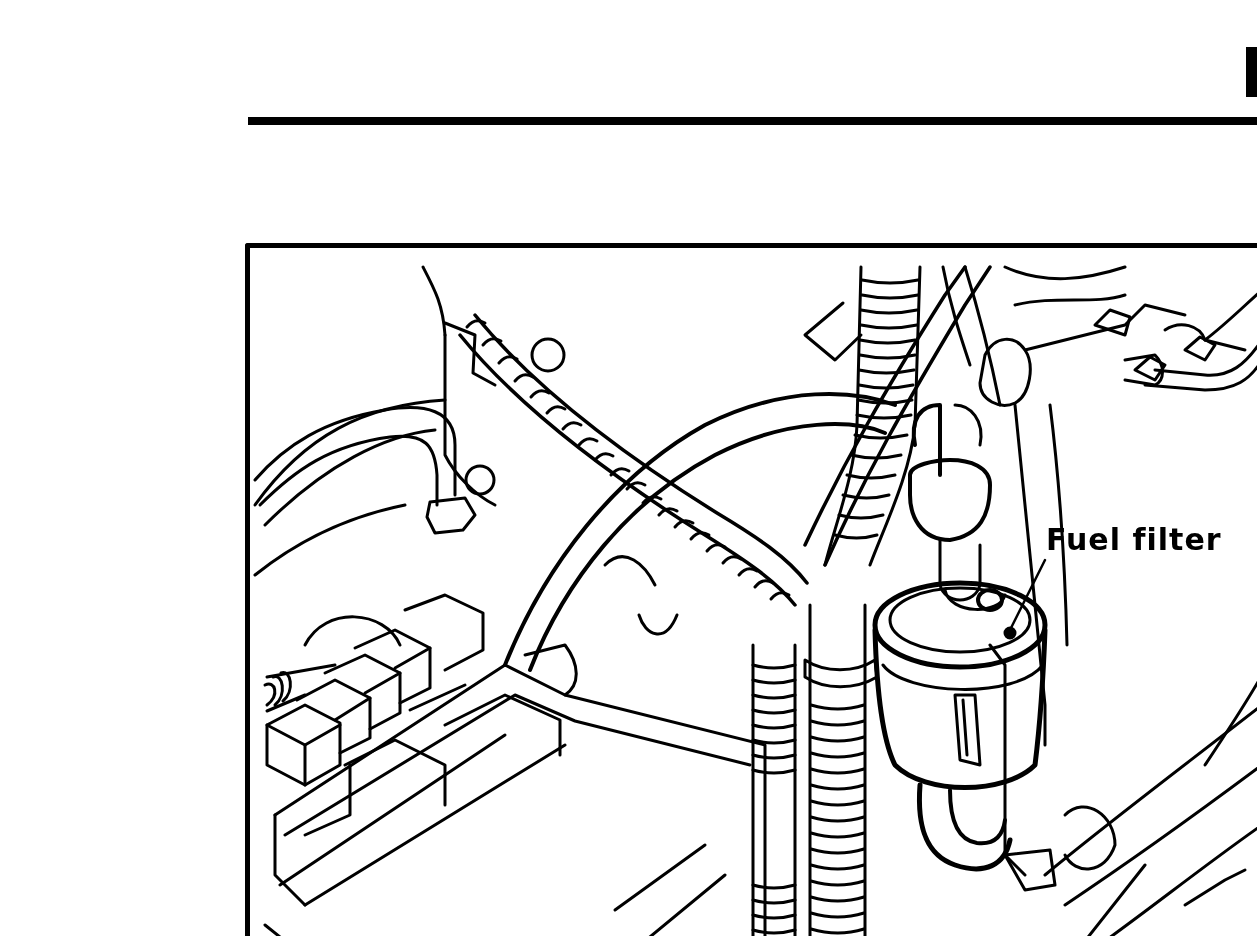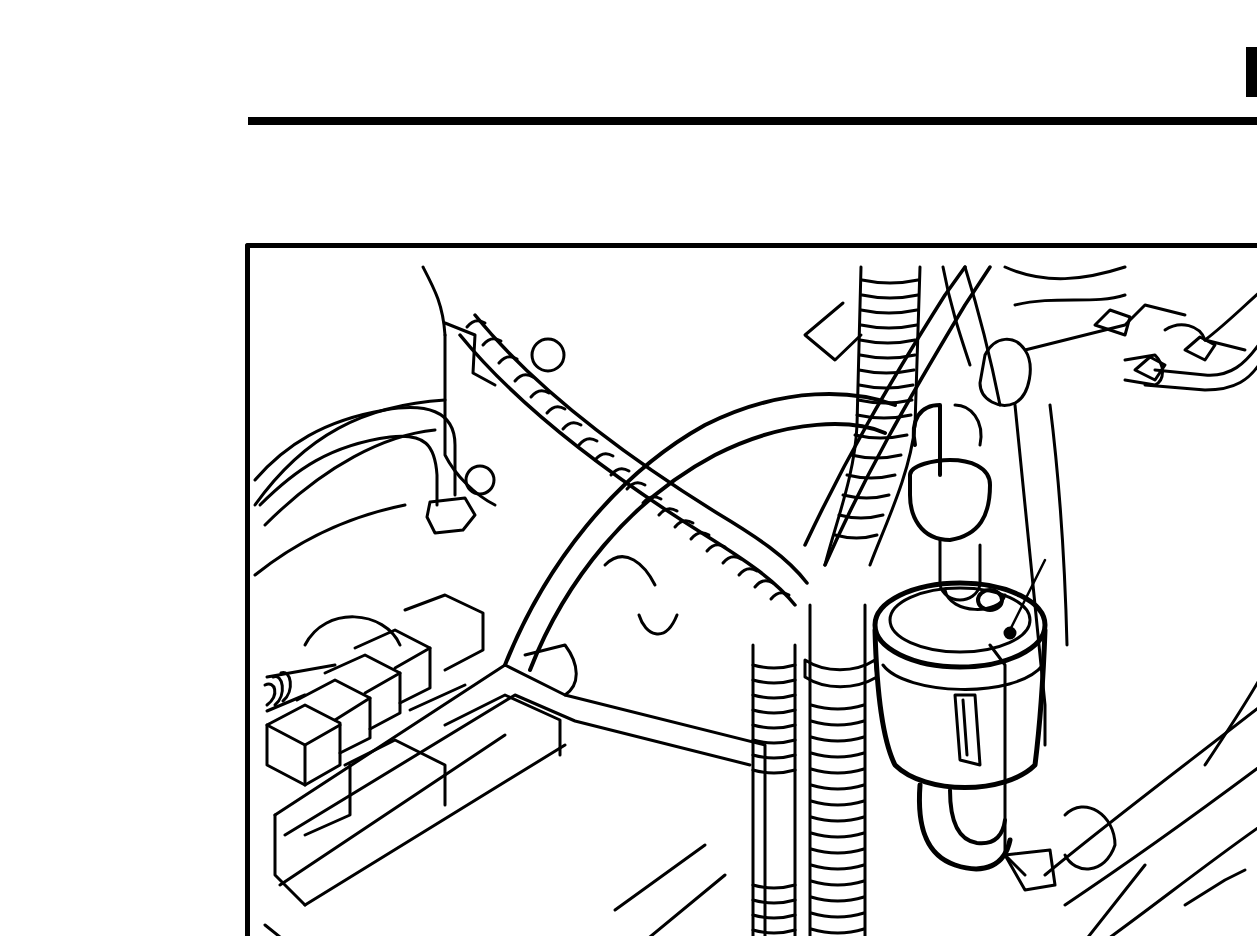--- a/index.html
+++ b/index.html
@@ -274,13 +274,14 @@
       <path d="M345 760 L345 810 L300 830"></path>
       <path d="M440 720 L500 690 L555 715 L555 750"></path>
       <path d="M405 705 L460 680"></path>
       <path d="M520 650 L560 640 C575 660 575 680 560 690"></path>
       <path d="M610 905 L700 840"></path>
       <path d="M640 936 L720 870"></path>
       <path d="M260 920 L280 936"></path>
     </g>
   </svg>
 
+  <div class="callout-label" style="left:796px; top:277px;">Fuel filter</div>
 </div>
 
 </body></html>

